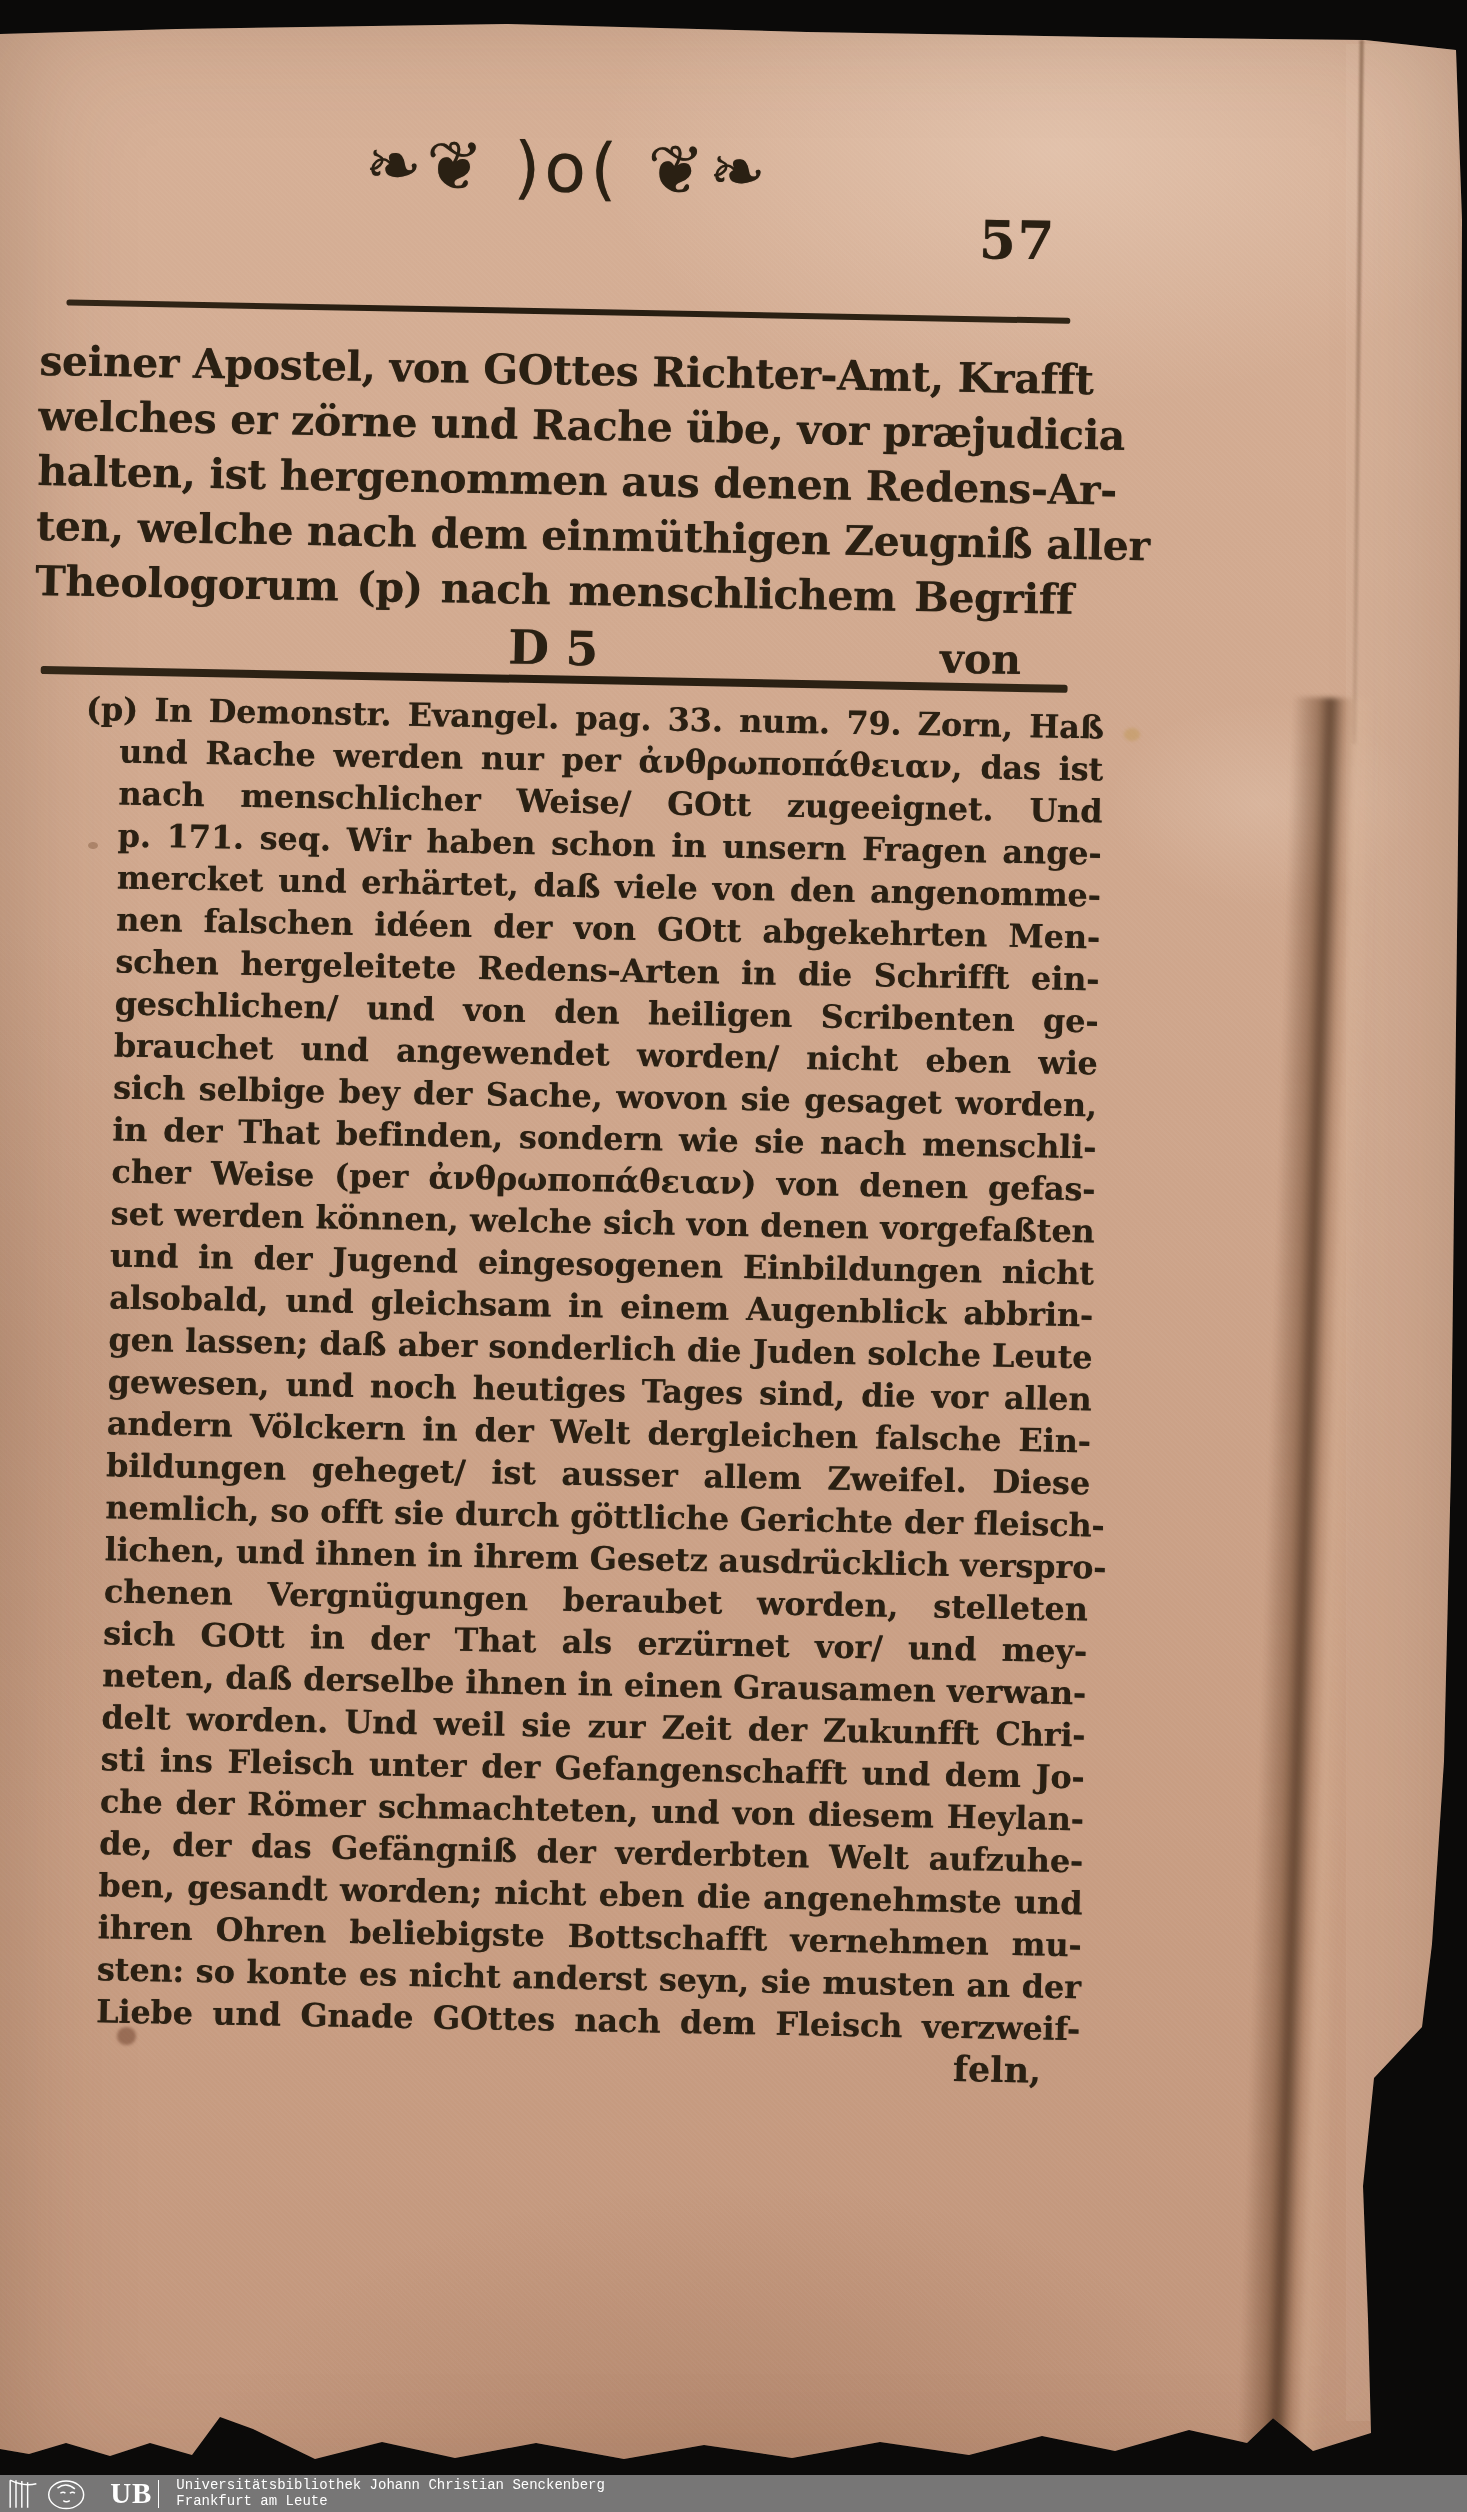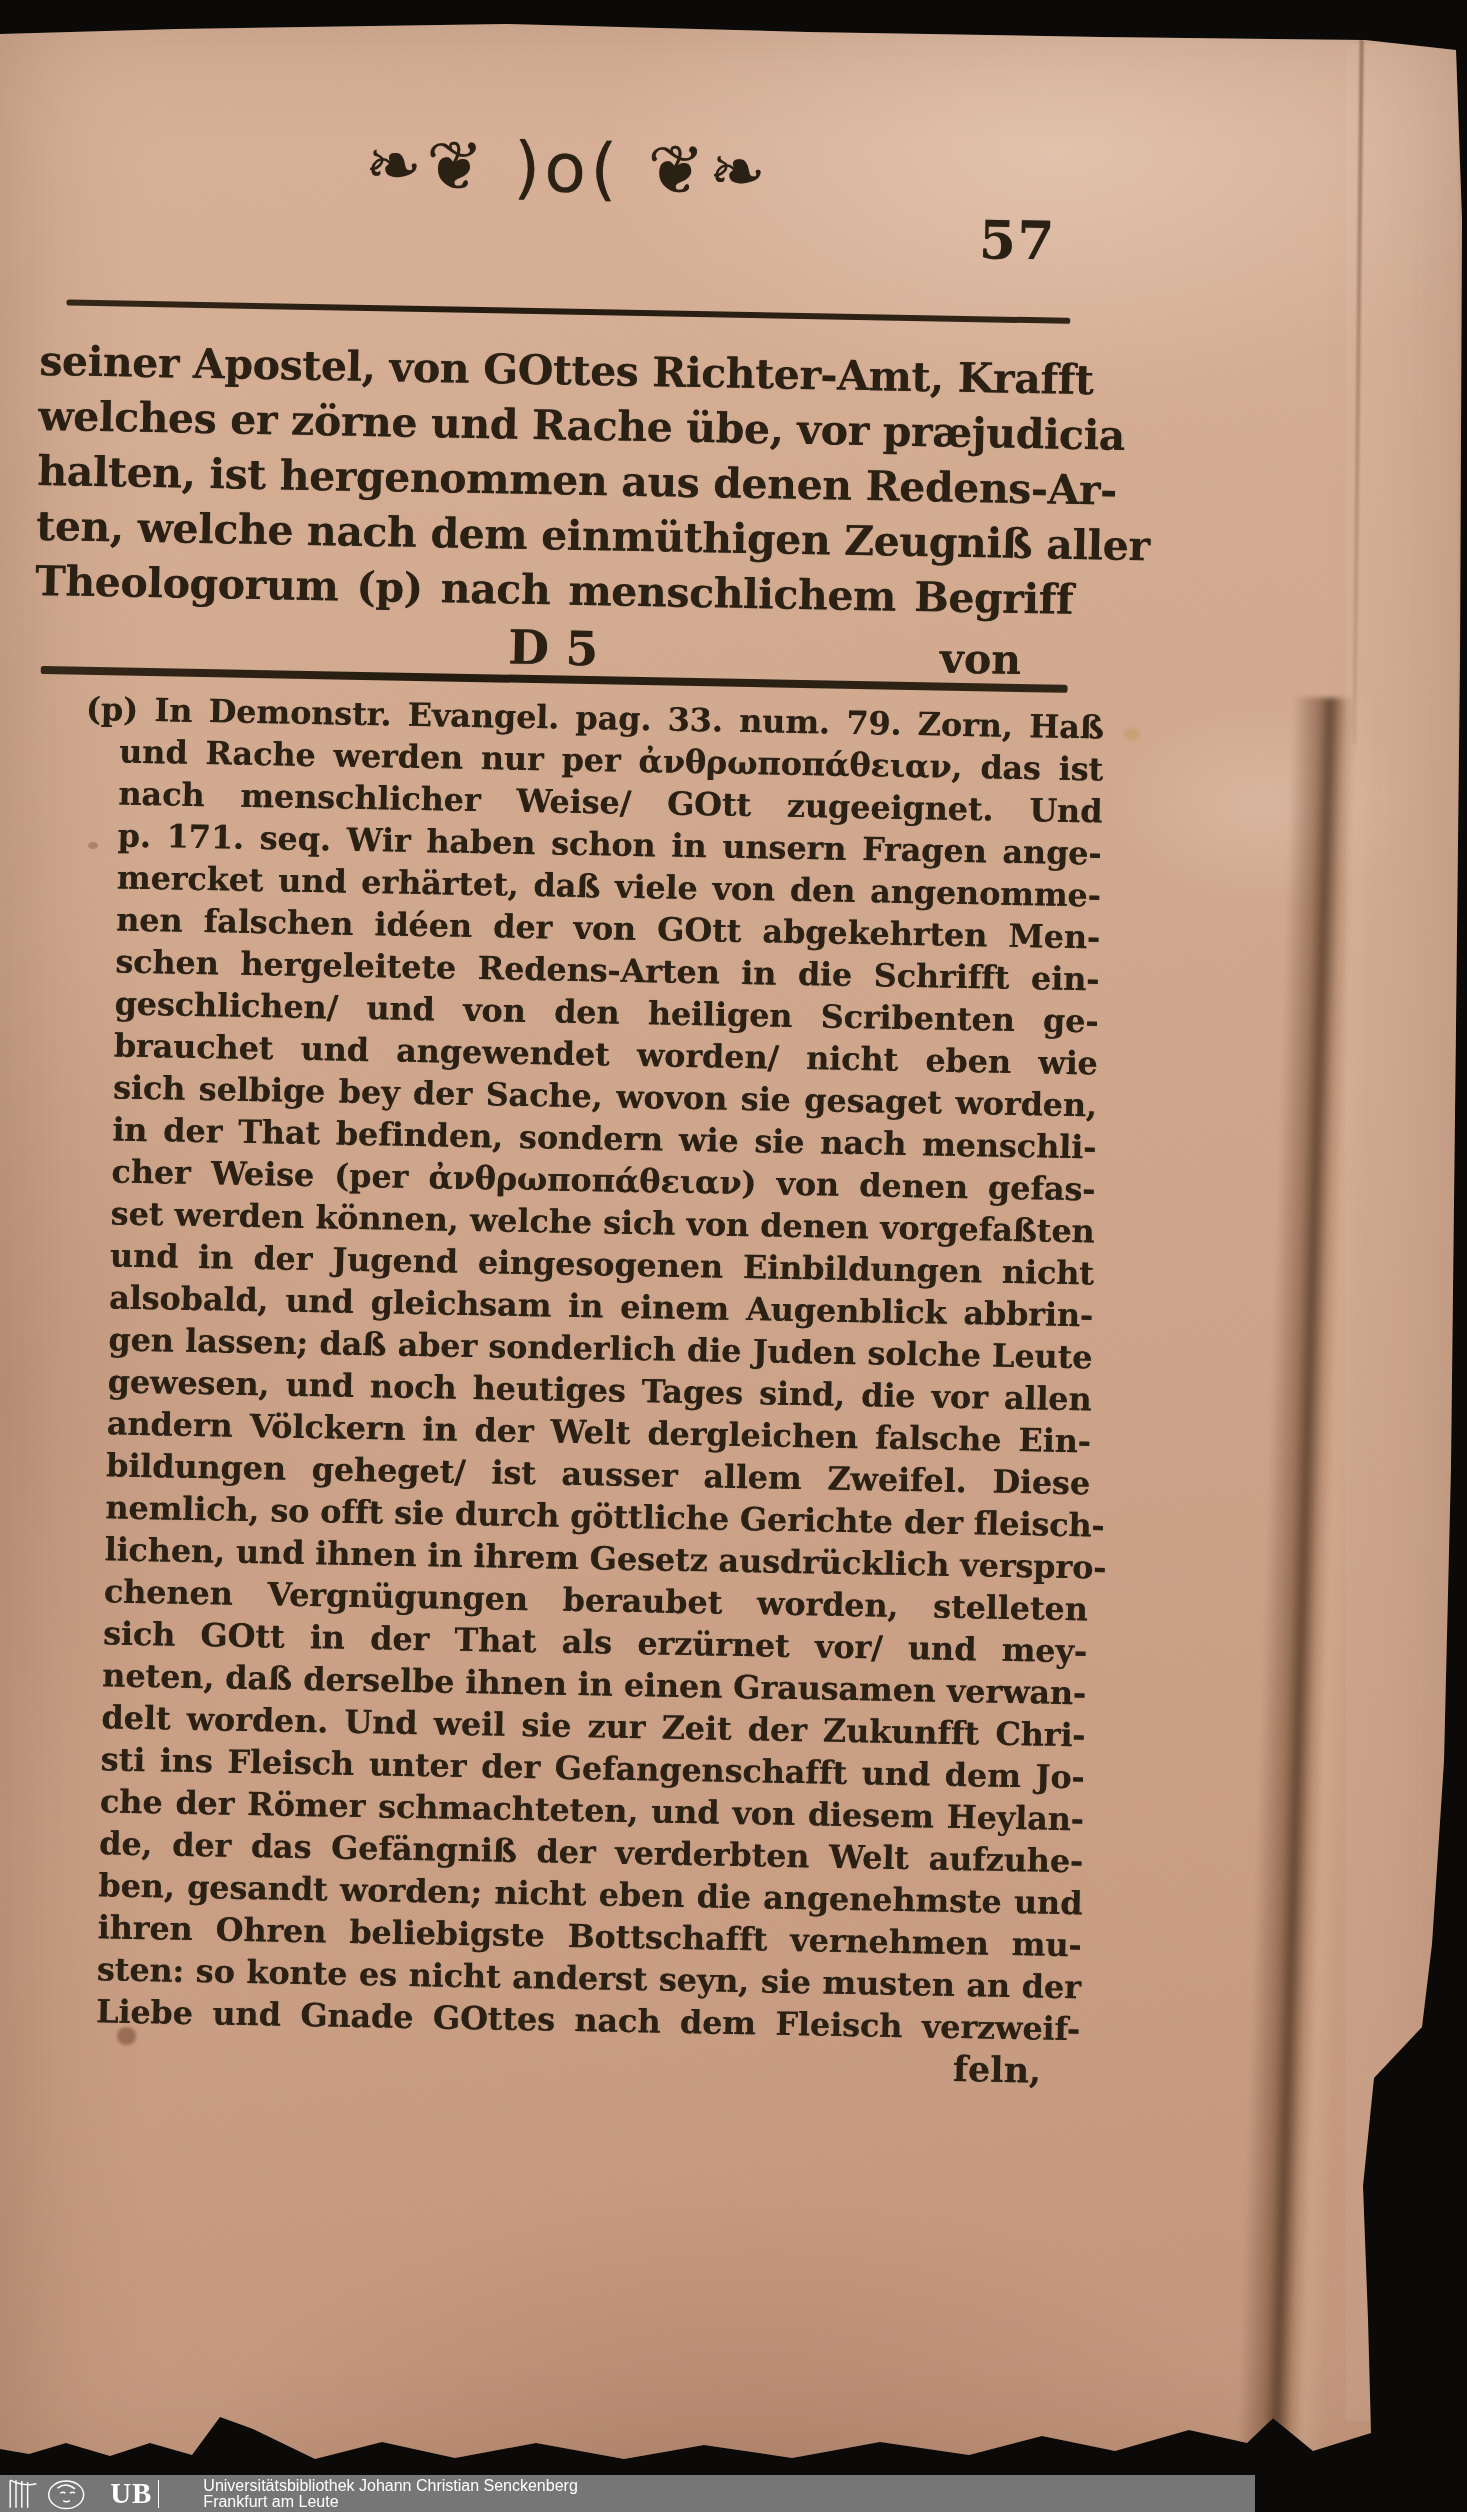--- a/index.html
+++ b/index.html
@@ -105,34 +105,34 @@
     font-size:32px; font-weight:bold; line-height:42px; height:42px;
     text-align:justify; text-align-last:justify; letter-spacing:-0.2px;
     white-space:nowrap; overflow:visible;
   }
   .footnote .t-line:first-child { margin-left:-34px; }
   .fn-catch-row { width:1071px; text-align:right; padding-right:38px; height:44px; }
   .fn-catch { font-size:35px; font-weight:bold; }
 
   
   .wm-bar {
-    position:absolute; left:0; bottom:0; width:1255px; height:37px;
+    position:absolute; left:0; bottom:0; width:1467px; height:37px;
     background: rgba(143,143,143,0.82);
     display:flex; align-items:center; z-index:10;
   }
   .wm-logo-icon { margin-left:5.9px; flex:none; }
   .wm-ub {
     font-family:"Liberation Serif", serif; font-weight:bold;
     font-size:29px; line-height:29px; color:var(--watermark-text);
     margin-left:4.4px; letter-spacing:0.7px;
   }
   .wm-sep { width:1.5px; height:28px; background:var(--watermark-text); margin-left:5.9px; flex:none; }
   .wm-text {
-    margin-left:44px; font-family:Liberation Sans, sans-serif;
-    color:var(--watermark-text); font-size:16px; line-height:15.4px;
+    margin-left:17px; font-family:Liberation Mono, monospace;
+    color:var(--watermark-text); font-size:14px; line-height:15.4px;
   }
 </style>
 </head>
 <body>
 
 <div class="paper">
 
   <div class="content">
 
     <div class="header-row">

